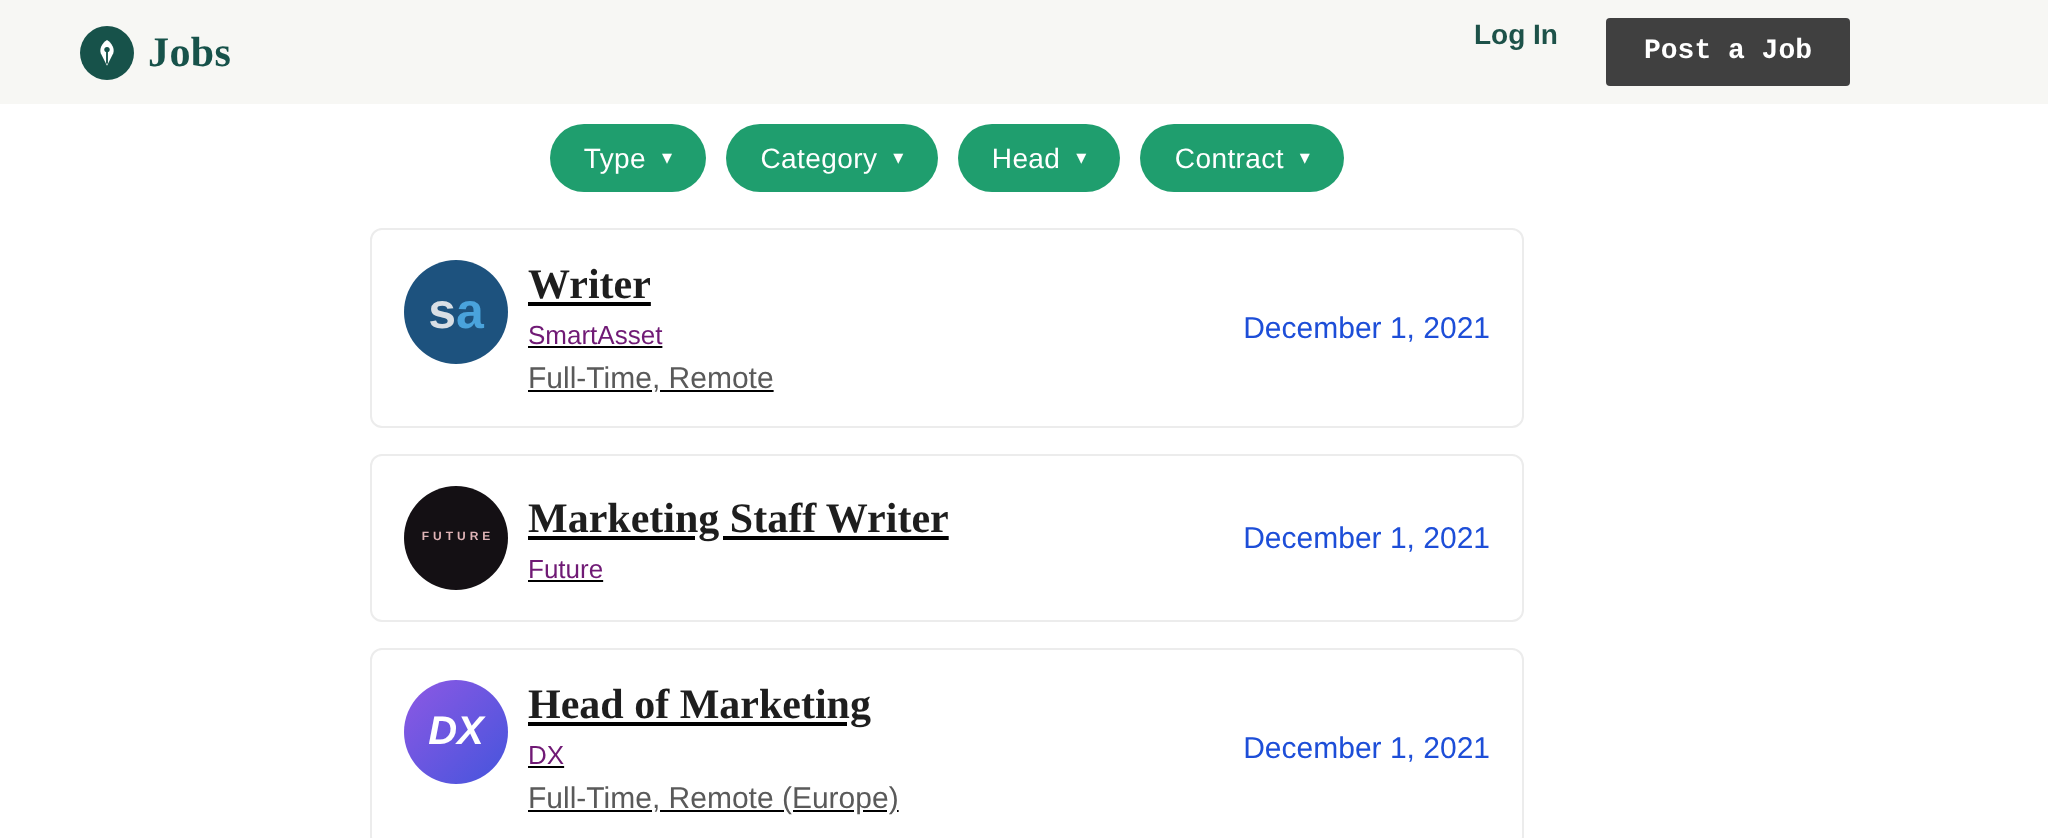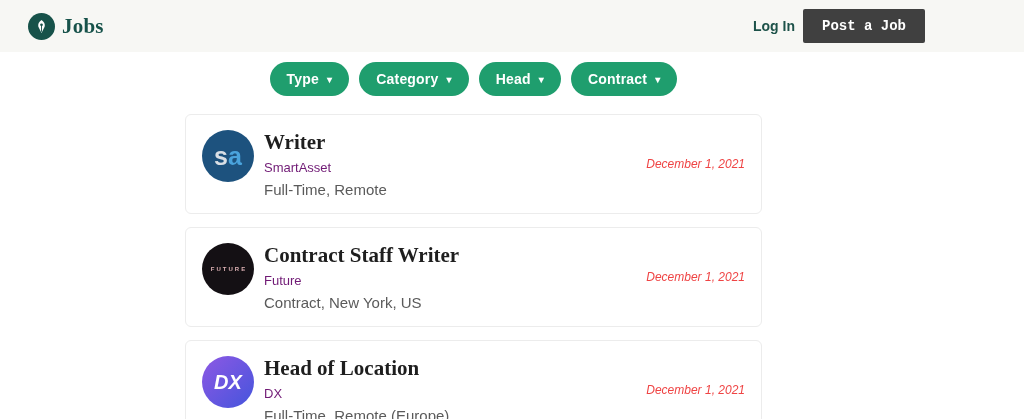--- a/index.html
+++ b/index.html
@@ -9,21 +9,21 @@
     background: #ffffff;
     position: relative;
   }
 
   
   .header {
     height: 52px;
     background: #f7f7f4;
     display: flex;
     align-items: center;
-    padding-left: 28px;
+    padding-left: 40px;
     padding-right: 99px;
   }
   .brand {
     display: flex;
     align-items: center;
     gap: 7px;
     cursor: pointer;
   }
   .brand-icon {
     width: 27px;
@@ -37,22 +37,21 @@
   .brand-text {
     font-family: "Liberation Serif", serif;
     font-weight: 700;
     font-size: 21px;
     color: #17524a;
     letter-spacing: 0.2px;
   }
   .header-right {
     margin-left: auto;
     display: flex;
-    align-items: center;
-    gap: 8px;
+    gap: 24px;
   }
   .login-link {
     font-size: 14px;
     font-weight: 700;
     color: #1d5249;
     text-decoration: none;
     cursor: pointer;
   }
   .post-job-btn {
     background: #404040;
@@ -81,21 +80,21 @@
   }
   .filter-pill {
     background: #1f9e6e;
     color: #ffffff;
     border: none;
     border-radius: 17px;
     height: 34px;
     padding: 0 17px;
     font-family: "Liberation Sans", sans-serif;
     font-size: 14px;
-    font-weight: 700;
+    font-weight: 400;
     display: flex;
     align-items: center;
     gap: 8px;
     cursor: pointer;
     letter-spacing: 0.2px;
     justify-content: flex-end;
   }
   .filter-caret {
     font-size: 10px;
     line-height: 1;
@@ -121,45 +120,44 @@
     width: 52px;
     height: 52px;
     border-radius: 50%;
     flex-shrink: 0;
     display: flex;
     align-items: center;
     justify-content: center;
     overflow: hidden;
     align-self: flex-start;
   }
-  .job-info { min-width: 0; }
+  .job-info { min-width: 0; text-decoration: underline; }
   .job-title {
     font-family: "Liberation Serif", serif;
     font-weight: 700;
     font-size: 21px;
     color: #1e1e1e;
     line-height: 1.15;
   }
   .job-company {
     font-size: 13px;
     color: #701a75;
     margin-top: 6px;
   }
   .job-meta {
     font-size: 15px;
     color: #5a5a5a;
     margin-top: 6px;
   }
   .job-date {
     margin-left: auto;
-    font-size: 12px;
-    color: #ef4444;
+    font-size: 15px;
+    color: #1d4ed8;
     white-space: nowrap;
     align-self: center;
-    font-style: italic;
   }
 </style>
 </head>
 <body>
 
 <div class="header">
   <div class="brand">
     <span class="brand-icon">
       <svg width="17" height="17" viewBox="0 0 24 24" aria-hidden="true">
         <path d="M12 21 L7.6 12.2 C6.5 9 8.4 5 12 2.8 C15.6 5 17.5 9 16.4 12.2 Z" fill="#ffffff"></path>
@@ -211,33 +209,32 @@
       <div class="job-meta">Full-Time, Remote</div>
     </div>
     <div class="job-date">December 1, 2021</div>
   </div>
 
   <div class="job-card">
     <span class="job-logo" style="background: rgb(20, 16, 20); font-size: 6px; font-weight: 700; letter-spacing: 2px; padding-left: 2px;">
           <span style="color: rgb(223, 179, 182);">FUTURE</span>
         </span>
     <div class="job-info">
-      <div class="job-title">Contract Staff Writer</div>
+      <div class="job-title">Marketing Staff Writer</div>
       <div class="job-company">Future</div>
-      <div class="job-meta">Contract, New York, US</div>
     </div>
     <div class="job-date">December 1, 2021</div>
   </div>
 
   <div class="job-card">
     <span class="job-logo" style="background: linear-gradient(135deg, rgb(134, 88, 227) 10%, rgb(76, 85, 221) 90%); font-size: 20px; font-weight: 800; letter-spacing: 0px; font-style: italic; transform: none;">
           <span style="color: rgb(255, 255, 255);">DX</span>
         </span>
     <div class="job-info">
-      <div class="job-title">Head of Location</div>
+      <div class="job-title">Head of Marketing</div>
       <div class="job-company">DX</div>
       <div class="job-meta">Full-Time, Remote (Europe)</div>
     </div>
     <div class="job-date">December 1, 2021</div>
   </div>
 </div>
 
 </div>
 
 </body></html>

